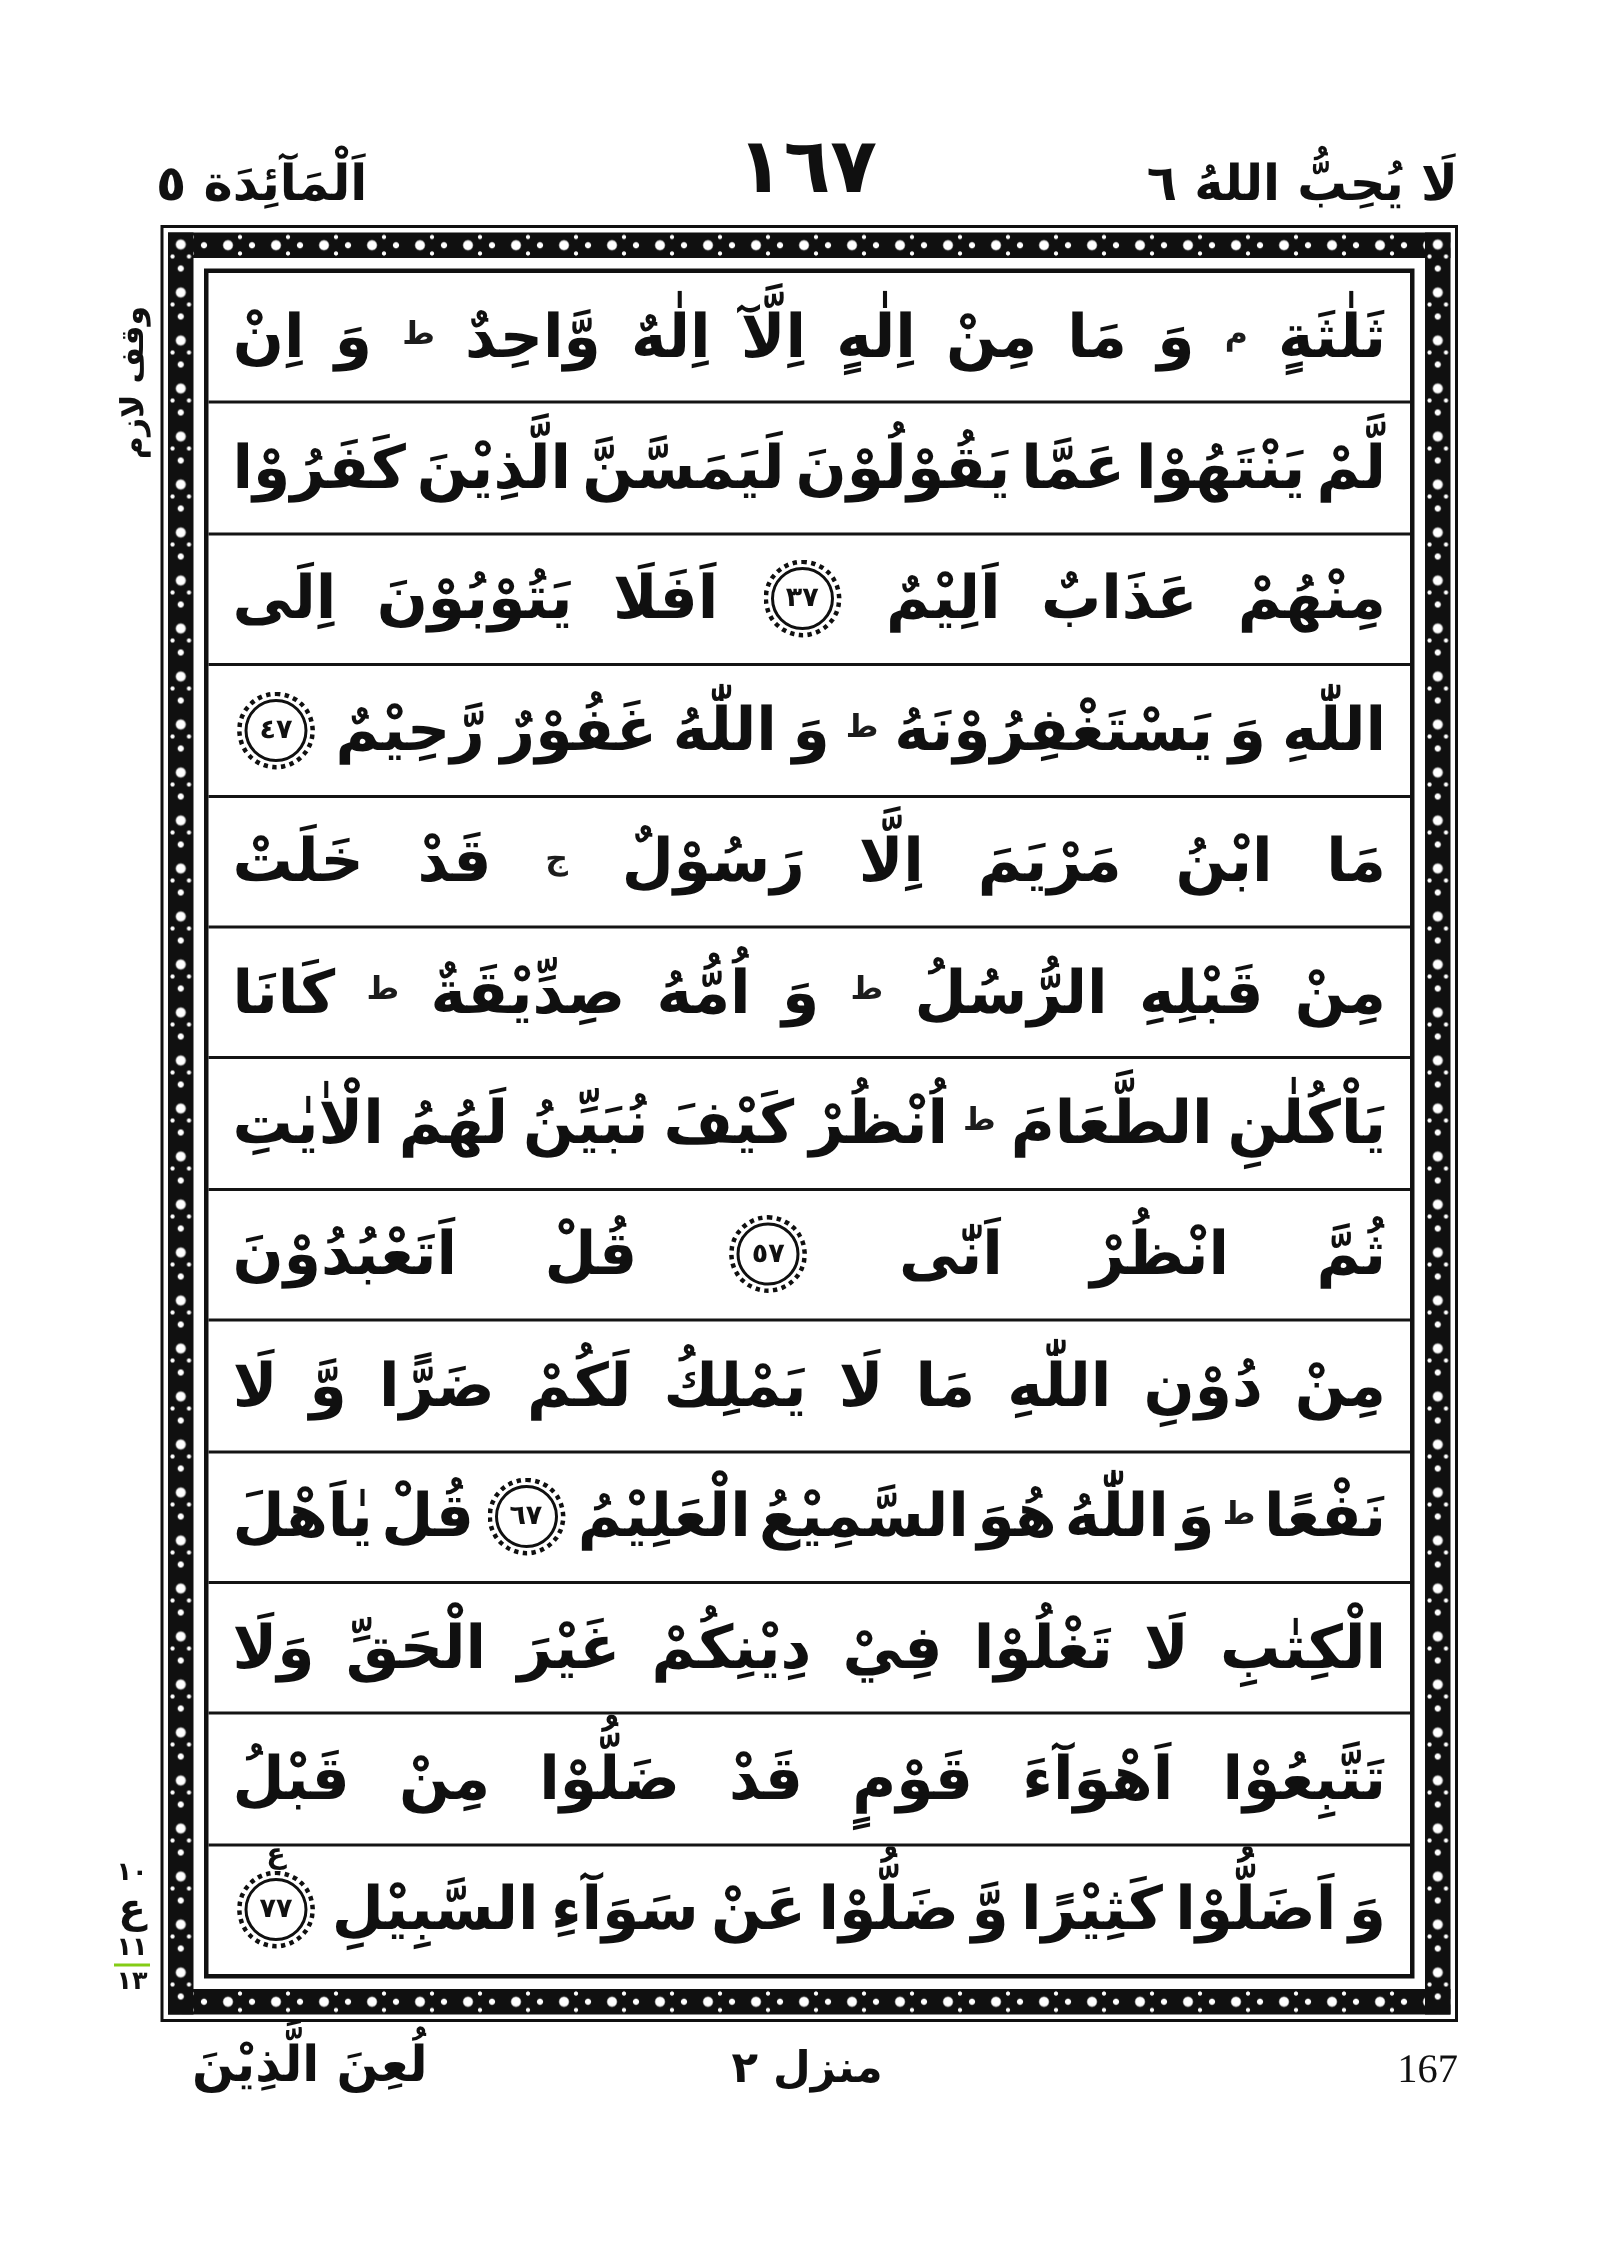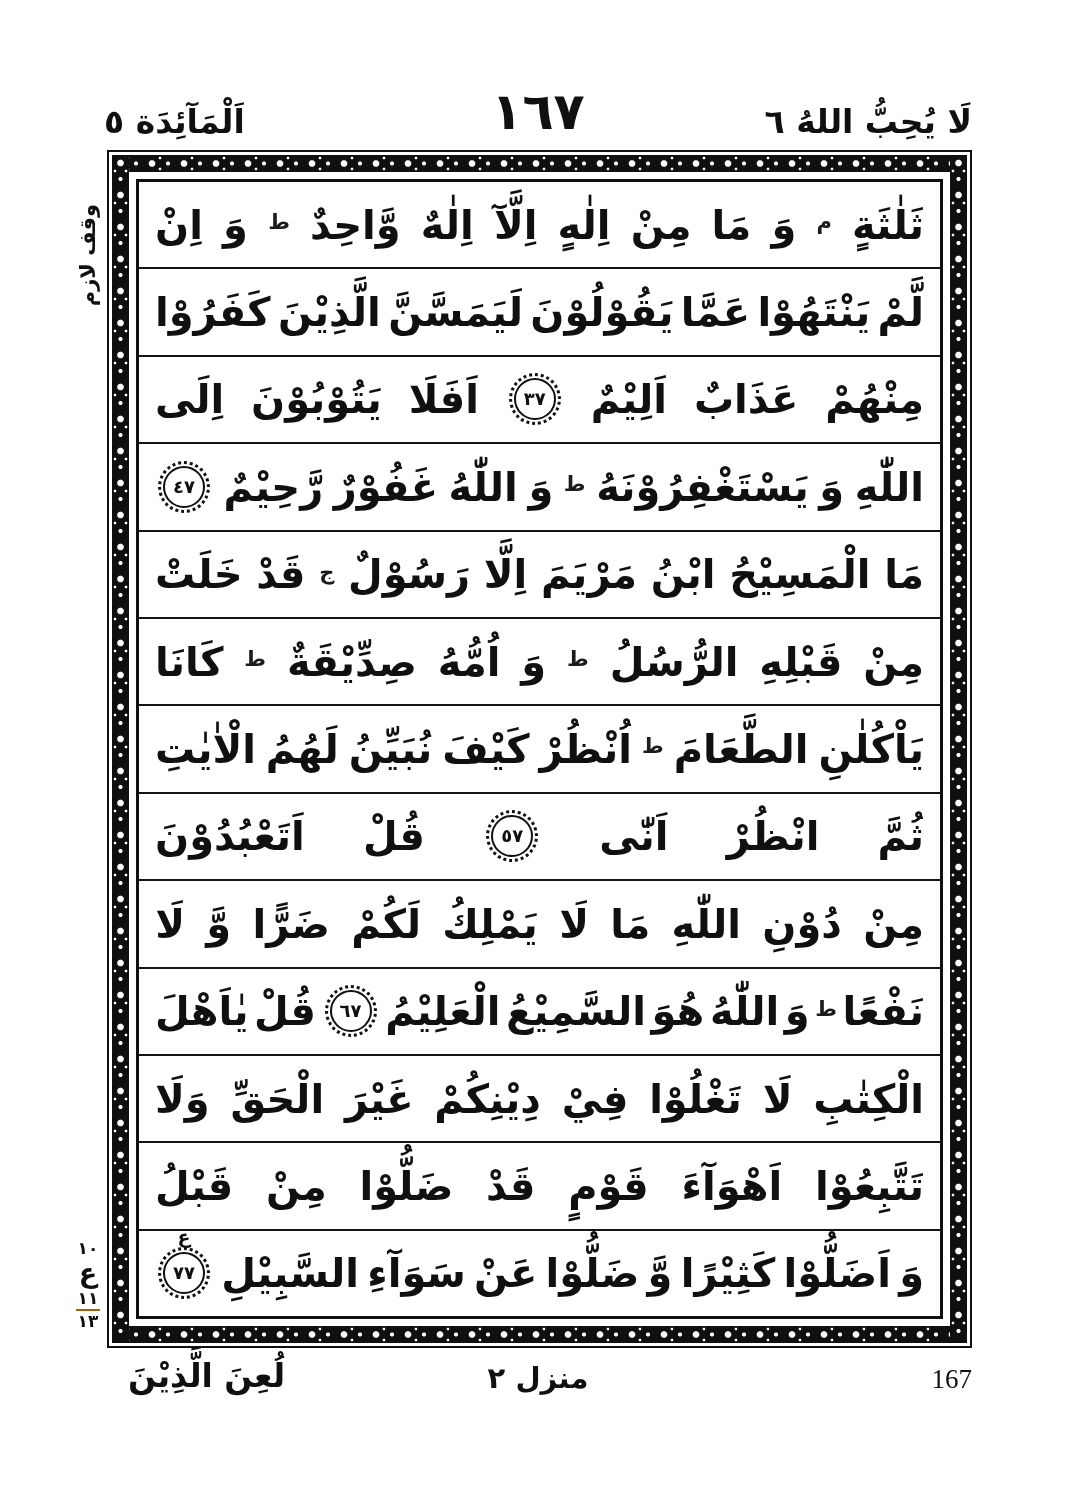--- a/index.html
+++ b/index.html
@@ -77,21 +77,21 @@
     position:absolute;left:88px;top:255px;
     transform:translate(-50%,-50%) rotate(-90deg);
     font-size:21px;font-weight:700;white-space:nowrap;direction:rtl;
   }
   .ruku-marker{
     position:absolute;left:66px;top:1238px;width:44px;text-align:center;
     font-weight:700;line-height:1.25;direction:rtl;
   }
   .ruku-marker .num{display:block;font-size:17px;}
   .ruku-marker .ain{display:block;font-size:27px;line-height:1.05;}
-  .ruku-marker .underlined{border-bottom:2px solid #a16207;margin:0 10px;}
+  .ruku-marker .underlined{border-bottom:2px solid #84cc16;margin:0 10px;}
   
   .page-footer{
     position:absolute;top:1356px;left:104px;width:868px;
     display:flex;align-items:flex-end;direction:ltr;
   }
   .catchword{font-size:33px;font-weight:700;direction:rtl;padding-left:24px;}
   .manzil{font-size:29px;font-weight:700;direction:rtl;padding-top:4px;}
   .page-number-latin{
     font-family:"Liberation Serif",serif;font-size:27px;font-weight:400;
     padding-top:25px;
@@ -169,21 +169,20 @@
         <span class="word">وَ</span>
         <span class="word">اللّٰهُ</span>
         <span class="word">غَفُوْرٌ</span>
         <span class="word">رَّحِيْمٌ</span>
         <span class="ayah">
           <span>٤٧</span>
         </span>
       </div>
       <div class="row">
         <span class="word">مَا</span>
-        <span class="word">الْمَسِيْحُ</span>
         <span class="word">ابْنُ</span>
         <span class="word">مَرْيَمَ</span>
         <span class="word">اِلَّا</span>
         <span class="word">رَسُوْلٌ</span>
         <span class="waqf">ج</span>
         <span class="word">قَدْ</span>
         <span class="word">خَلَتْ</span>
       </div>
       <div class="row">
         <span class="word">مِنْ</span>

